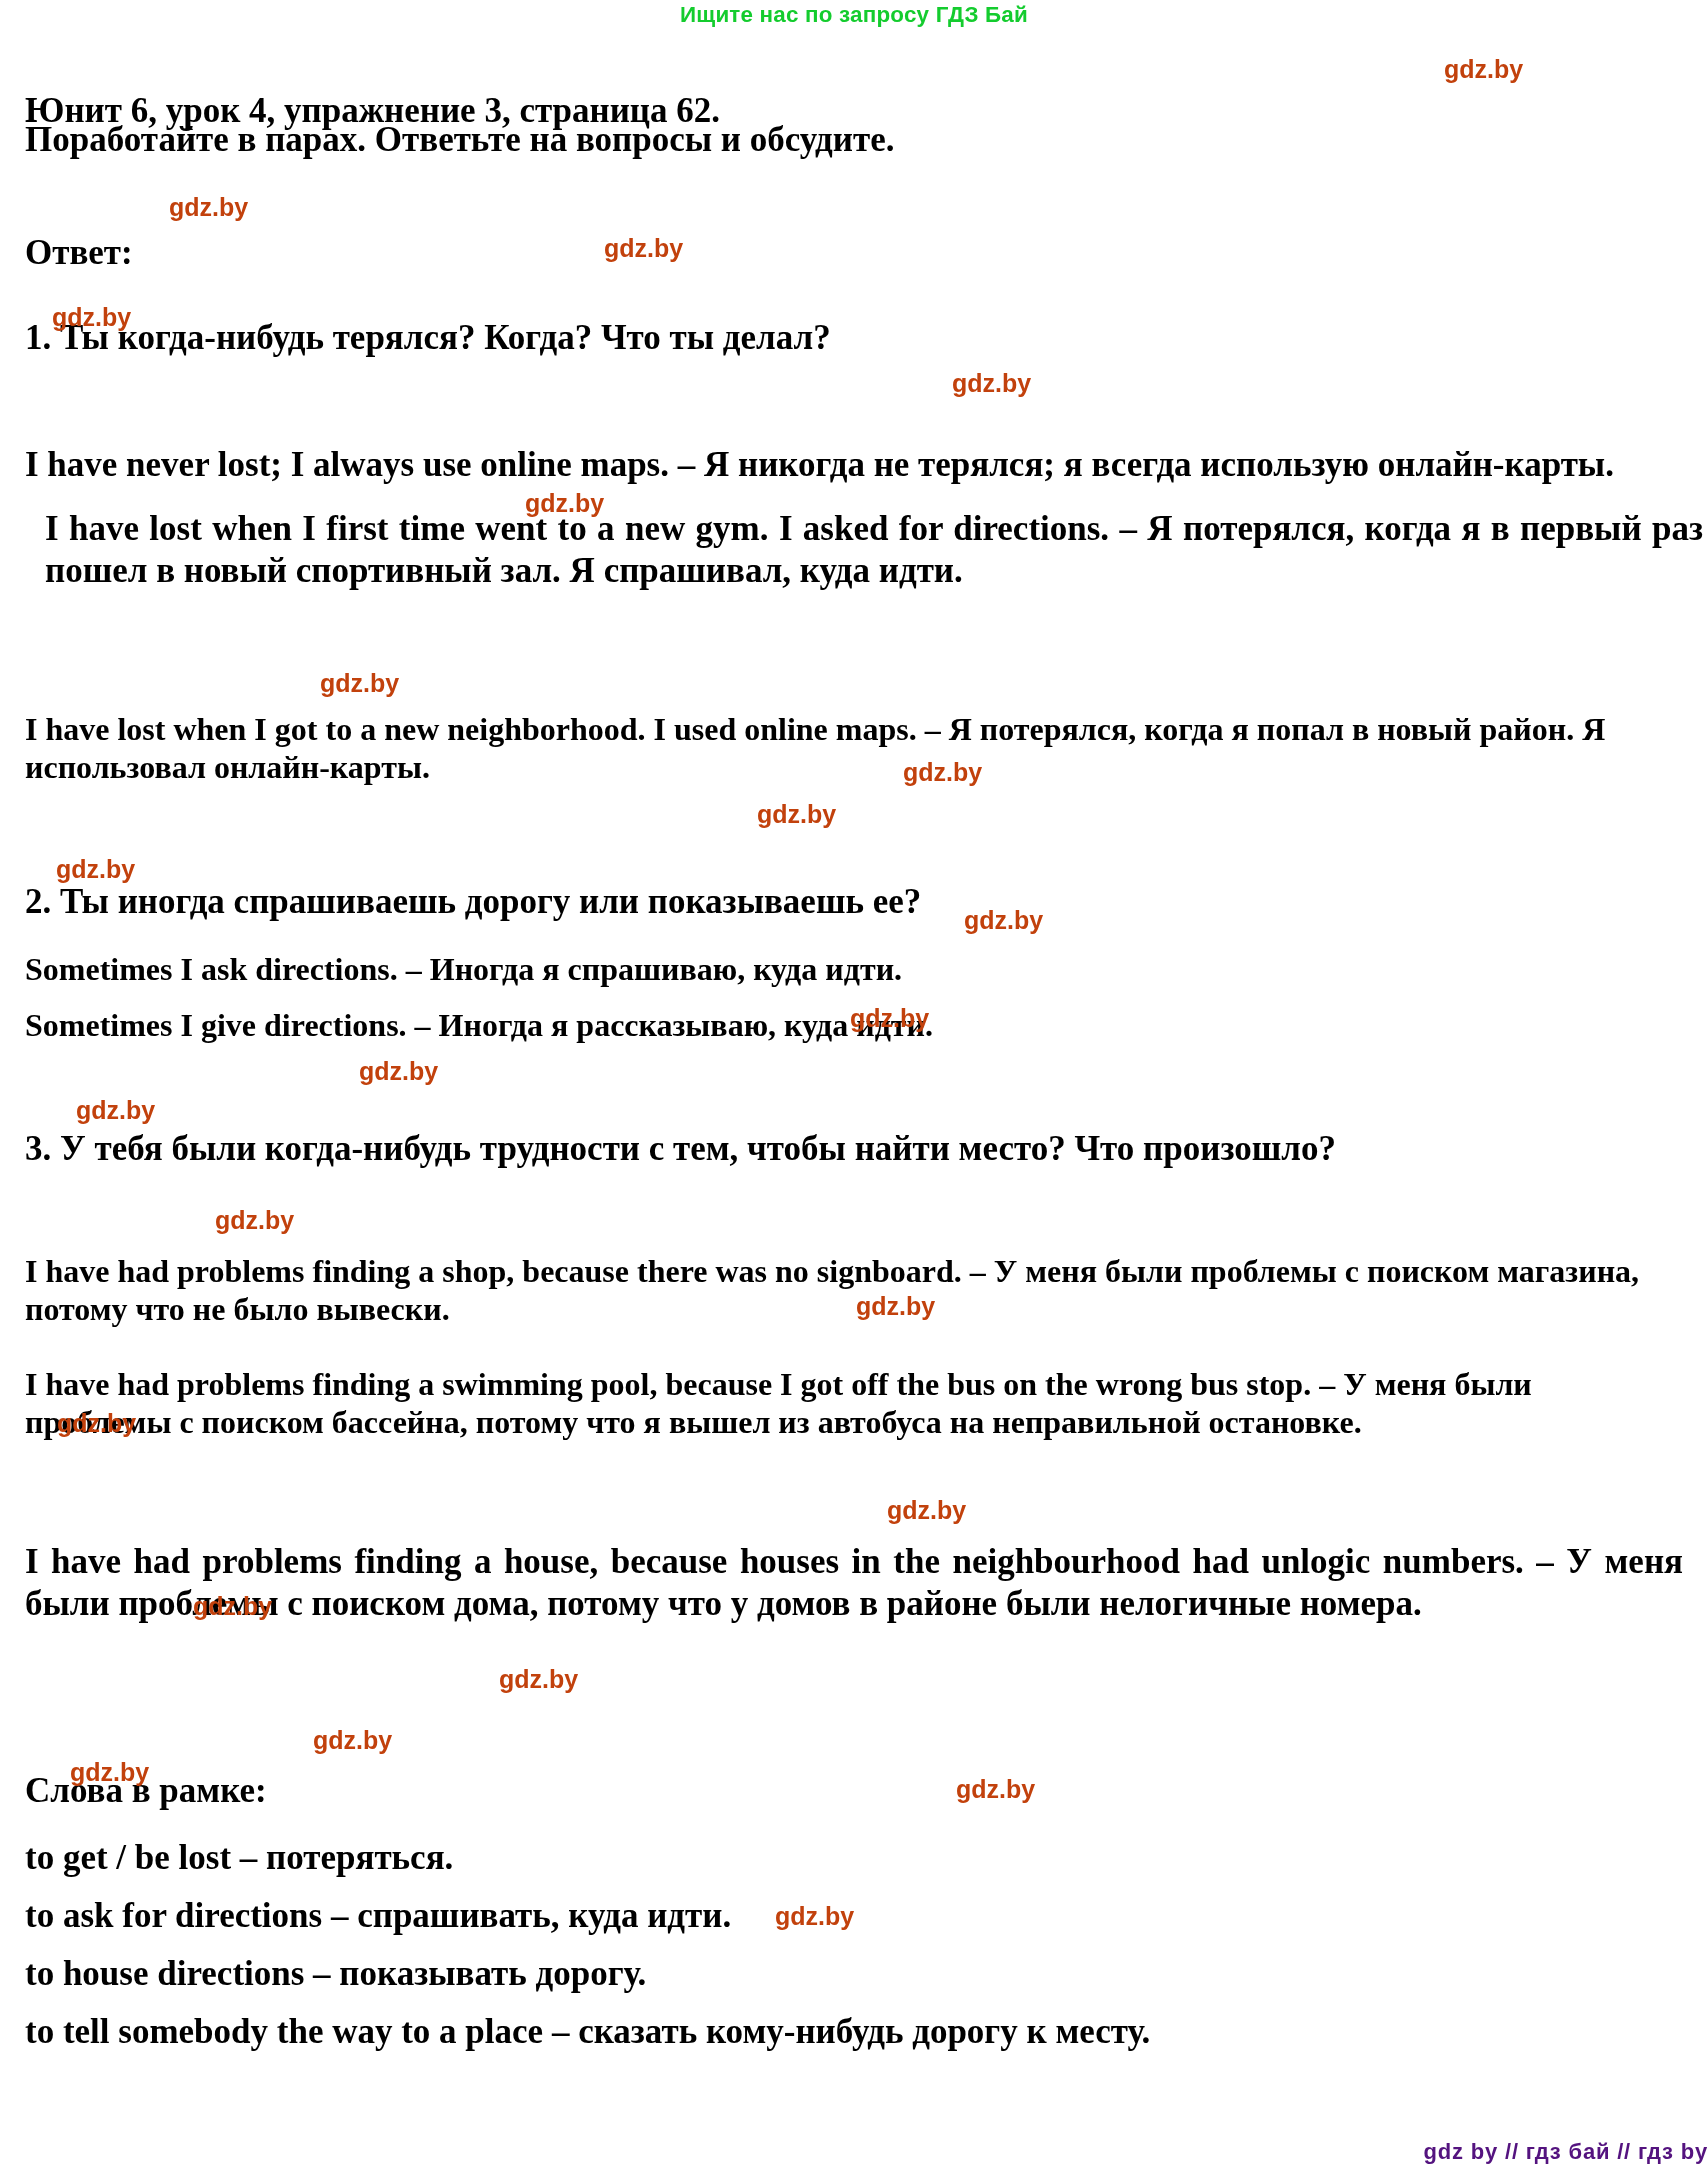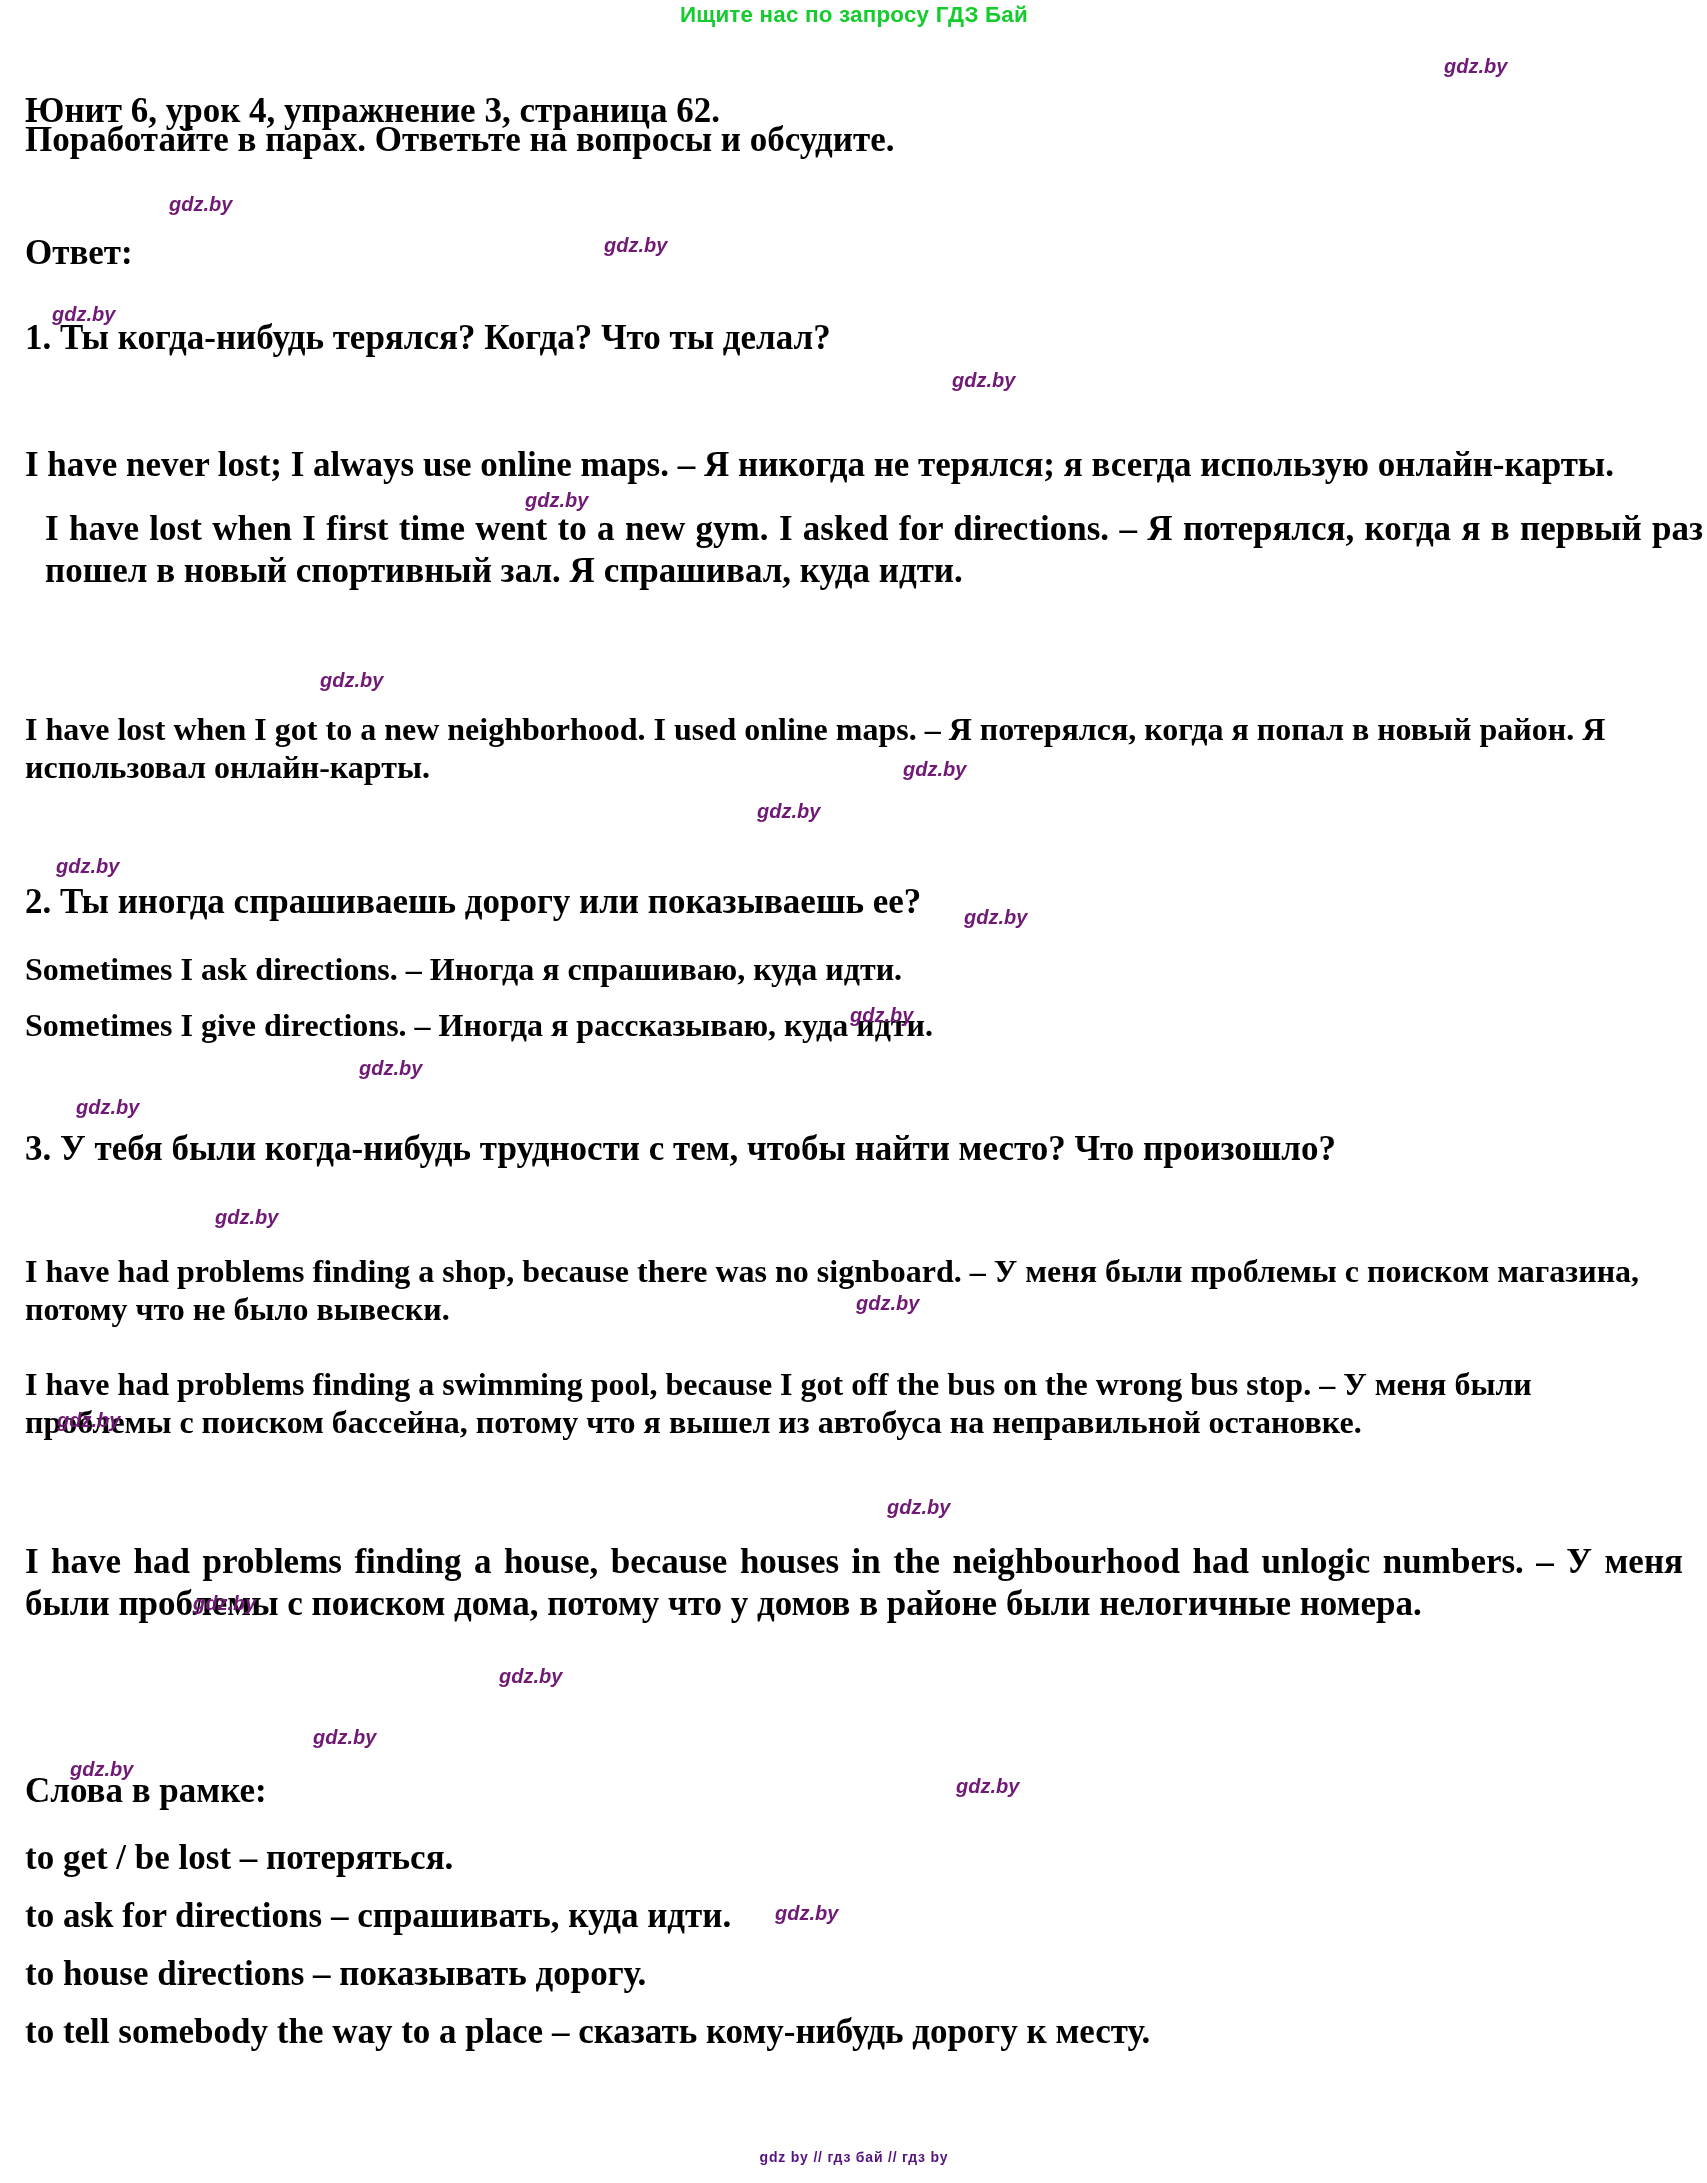--- a/index.html
+++ b/index.html
@@ -27,43 +27,42 @@
     font-weight: bold;
     font-size: 22.4px;
     color: #14cc2e;
     letter-spacing: 0.2px;
   }
   .promo-footer {
     position: absolute;
     bottom: 18.3px;
     left: 0;
     width: 100%;
-    text-align: center;
+    text-align: right;
     font-family: "Liberation Sans", sans-serif;
     font-weight: bold;
-    font-size: 14px;
+    font-size: 22px;
     color: #54137f;
     letter-spacing: 0.8px;
   }
 
   
   .wm-layer {
     position: absolute;
     inset: 0;
     pointer-events: none;
     z-index: 5;
   }
   .wm {
     position: absolute;
     font-family: "Liberation Sans", sans-serif;
     font-weight: bold;
-    font-size: 20px;
-    color: #701a75;
+    font-size: 25px;
+    color: #c2410c;
     white-space: nowrap;
-    font-style: italic;
   }
 
   
   .doc {
     position: absolute;
     top: 0;
     left: 0;
     width: 1708px;
     padding: 0 25px 0 25px;
     box-sizing: border-box;

